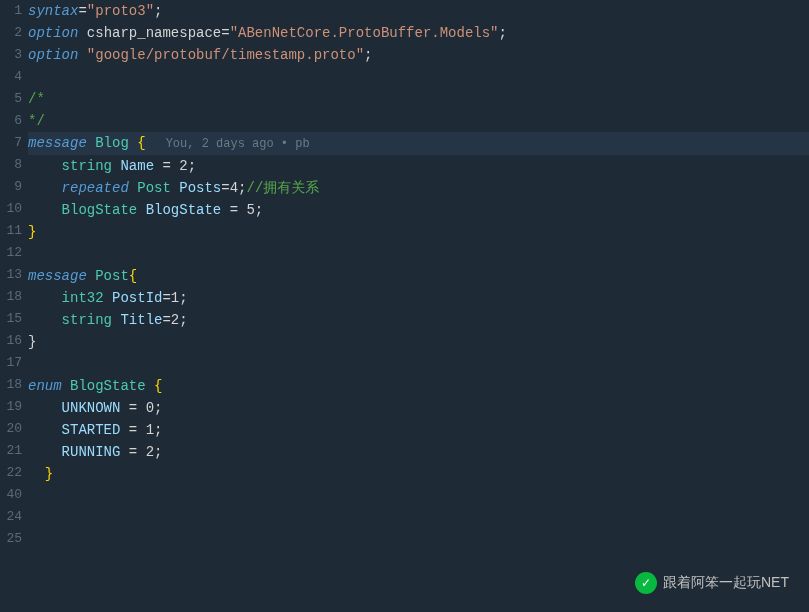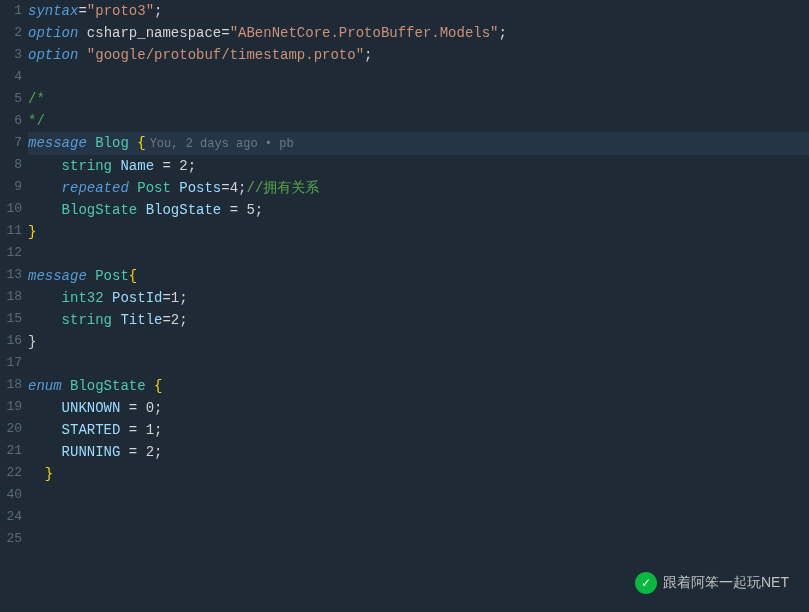--- a/index.html
+++ b/index.html
@@ -115,21 +115,21 @@
         <span class="line-num">24</span>
         <span class="line-num">25</span>
       </div>
     <div class="code-lines" id="code-lines">
         <div class="code-line"><span class="kw">syntax</span><span class="plain">=</span><span class="str">"proto3"</span><span class="plain">;</span></div>
         <div class="code-line"><span class="kw">option</span><span class="plain"> csharp_namespace=</span><span class="str">"ABenNetCore.ProtoBuffer.Models"</span><span class="plain">;</span></div>
         <div class="code-line"><span class="kw">option</span><span class="plain"> </span><span class="str">"google/protobuf/timestamp.proto"</span><span class="plain">;</span></div>
         <div class="code-line">&nbsp;</div>
         <div class="code-line"><span class="comment">/*</span></div>
         <div class="code-line"><span class="comment">*/</span></div>
-        <div class="code-line highlighted"><span class="kw">message</span><span class="plain"> </span><span class="cn">Blog</span><span class="plain"> </span><span class="bracket">{</span><span style="color: rgb(106, 122, 138); font-size: 12px; margin-left: 4px;">You, 2 days ago • pb</span></div>
+        <div class="code-line highlighted"><span class="kw">message</span><span class="plain"> </span><span class="cn">Blog</span><span class="plain"> </span><span class="bracket">{</span><span style="color: rgb(106, 122, 138); font-size: 12px; margin-left: 20px;">You, 2 days ago • pb</span></div>
         <div class="code-line"><span class="plain">    </span><span class="kw2">string</span><span class="plain"> </span><span class="field">Name</span><span class="plain"> = 2;</span></div>
         <div class="code-line"><span class="plain">    </span><span class="kw">repeated</span><span class="plain"> </span><span class="cn">Post</span><span class="plain"> </span><span class="field">Posts</span><span class="plain">=4;</span><span class="comment">//拥有关系</span></div>
         <div class="code-line"><span class="plain">    </span><span class="cn">BlogState</span><span class="plain"> </span><span class="field">BlogState</span><span class="plain"> = 5;</span></div>
         <div class="code-line"><span class="bracket">}</span></div>
         <div class="code-line">&nbsp;</div>
         <div class="code-line"><span class="kw">message</span><span class="plain"> </span><span class="cn">Post</span><span class="bracket">{</span></div>
         <div class="code-line"><span class="plain">    </span><span class="kw2">int32</span><span class="plain"> </span><span class="field">PostId</span><span class="plain">=1;</span></div>
         <div class="code-line"><span class="plain">    </span><span class="kw2">string</span><span class="plain"> </span><span class="field">Title</span><span class="plain">=2;</span></div>
         <div class="code-line"><span class="plain">}</span></div>
         <div class="code-line">&nbsp;</div>

